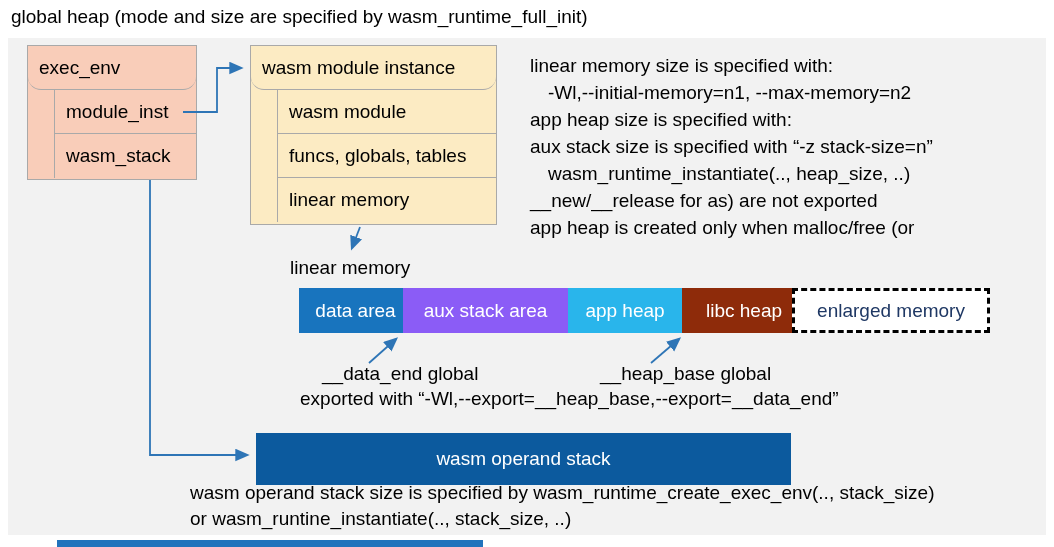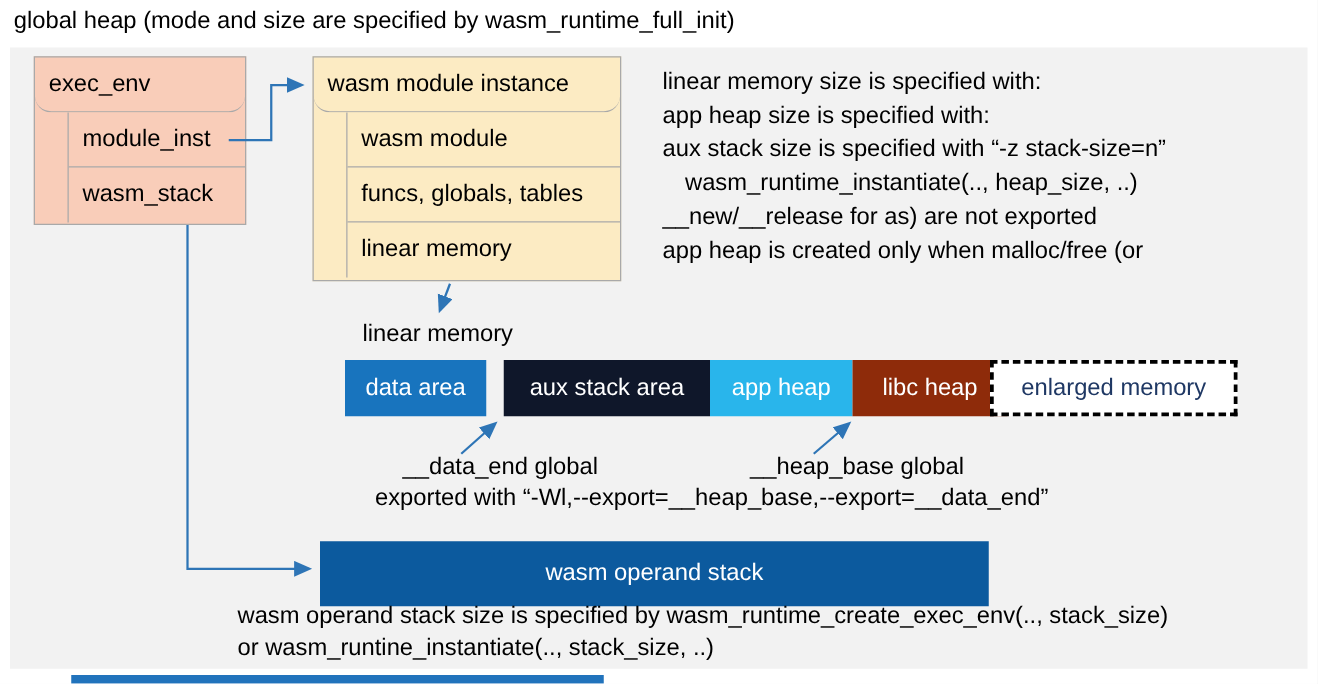--- a/index.html
+++ b/index.html
@@ -23,22 +23,22 @@
   .module-instance { left:250px; top:45px; width:247px; height:180px; }
 
   
   .notes { position:absolute; left:530px; top:52px; width:512px; font-size:19px; line-height:27px; color:#000; }
   .note-line.indent { padding-left:18px; }
 
   
   .lm-label { position:absolute; left:290px; top:257px; font-size:19px; }
   .seg { position:absolute; top:288px; height:45px; display:flex; align-items:center; justify-content:center;
          color:#fff; font-size:19px; }
-  .seg-data { left:276px; width:113px; background:#1874be; }
-  .seg-aux  { left:403px; width:165px; background:#0f172a; }
+  .seg-data { left:299px; width:113px; background:#1874be; }
+  .seg-aux  { left:403px; width:165px; background:#8b5cf6; }
   .seg-app  { left:568px; width:114px; background:#29b5eb; }
   .seg-libc { left:682px; width:124px; background:#8e2b0a; }
   .seg-enlarged { left:792px; width:198px; background:#ffffff; border:3px dashed #000; color:#1f3864; }
 
   .data-end-label { position:absolute; left:322px; top:363px; font-size:19px; }
   .heap-base-label { position:absolute; left:600px; top:363px; font-size:19px; }
   .export-note { position:absolute; left:300px; top:388px; font-size:19px; }
 
   
   .operand-bar { position:absolute; left:256px; top:433px; width:535px; height:52px; background:#0c5a9e;
@@ -71,20 +71,21 @@
     <div class="nbox-header">wasm module instance</div>
     <div class="nbox-rows">
       <div class="nbox-row">wasm module</div>
       <div class="nbox-row">funcs, globals, tables</div>
       <div class="nbox-row">linear memory</div>
     </div>
   </div>
 
   <div class="notes">
     <div class="note-line">linear memory size is specified with:</div>
+    <div class="note-line indent">-Wl,--initial-memory=n1, --max-memory=n2</div>
     <div class="note-line">app heap size is specified with:</div>
     <div class="note-line">aux stack size is specified with “-z stack-size=n”</div>
     <div class="note-line indent">wasm_runtime_instantiate(.., heap_size, ..)</div>
     <div class="note-line">__new/__release for as) are not exported</div>
     <div class="note-line">app heap is created only when malloc/free (or</div>
   </div>
 
   <div class="lm-label">linear memory</div>
   <div class="seg seg-data">data area</div>
   <div class="seg seg-aux">aux stack area</div>

